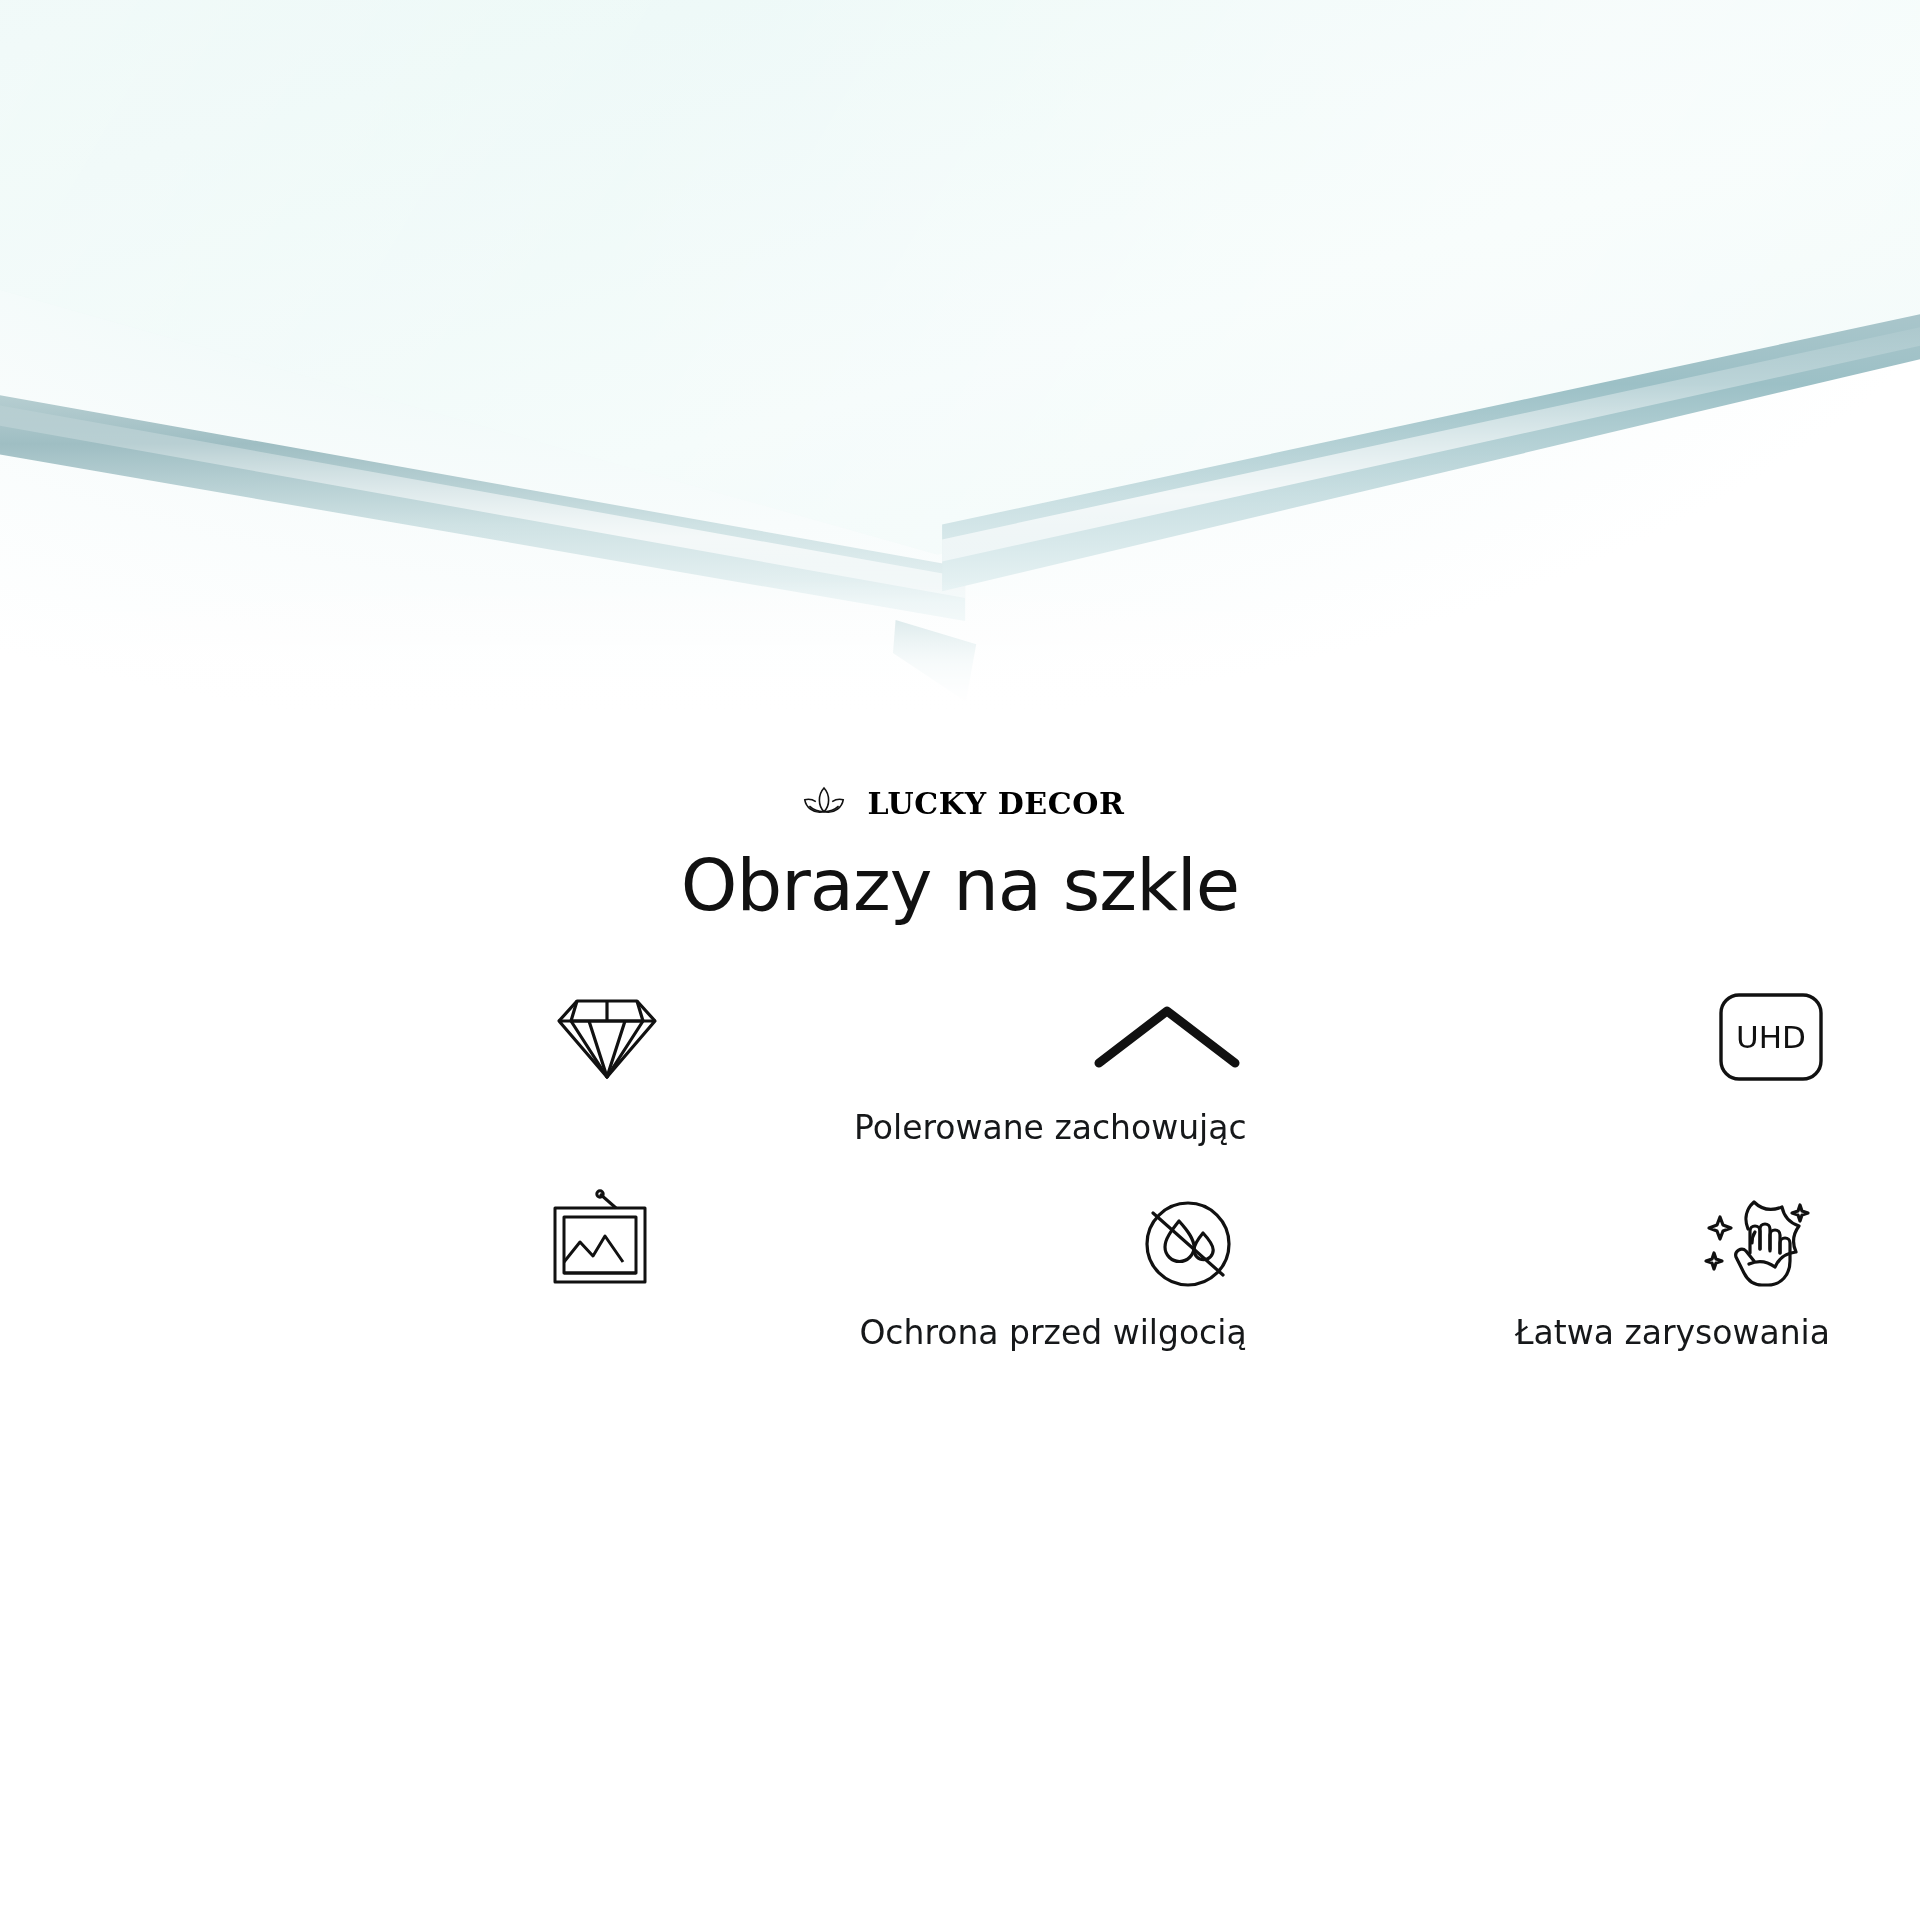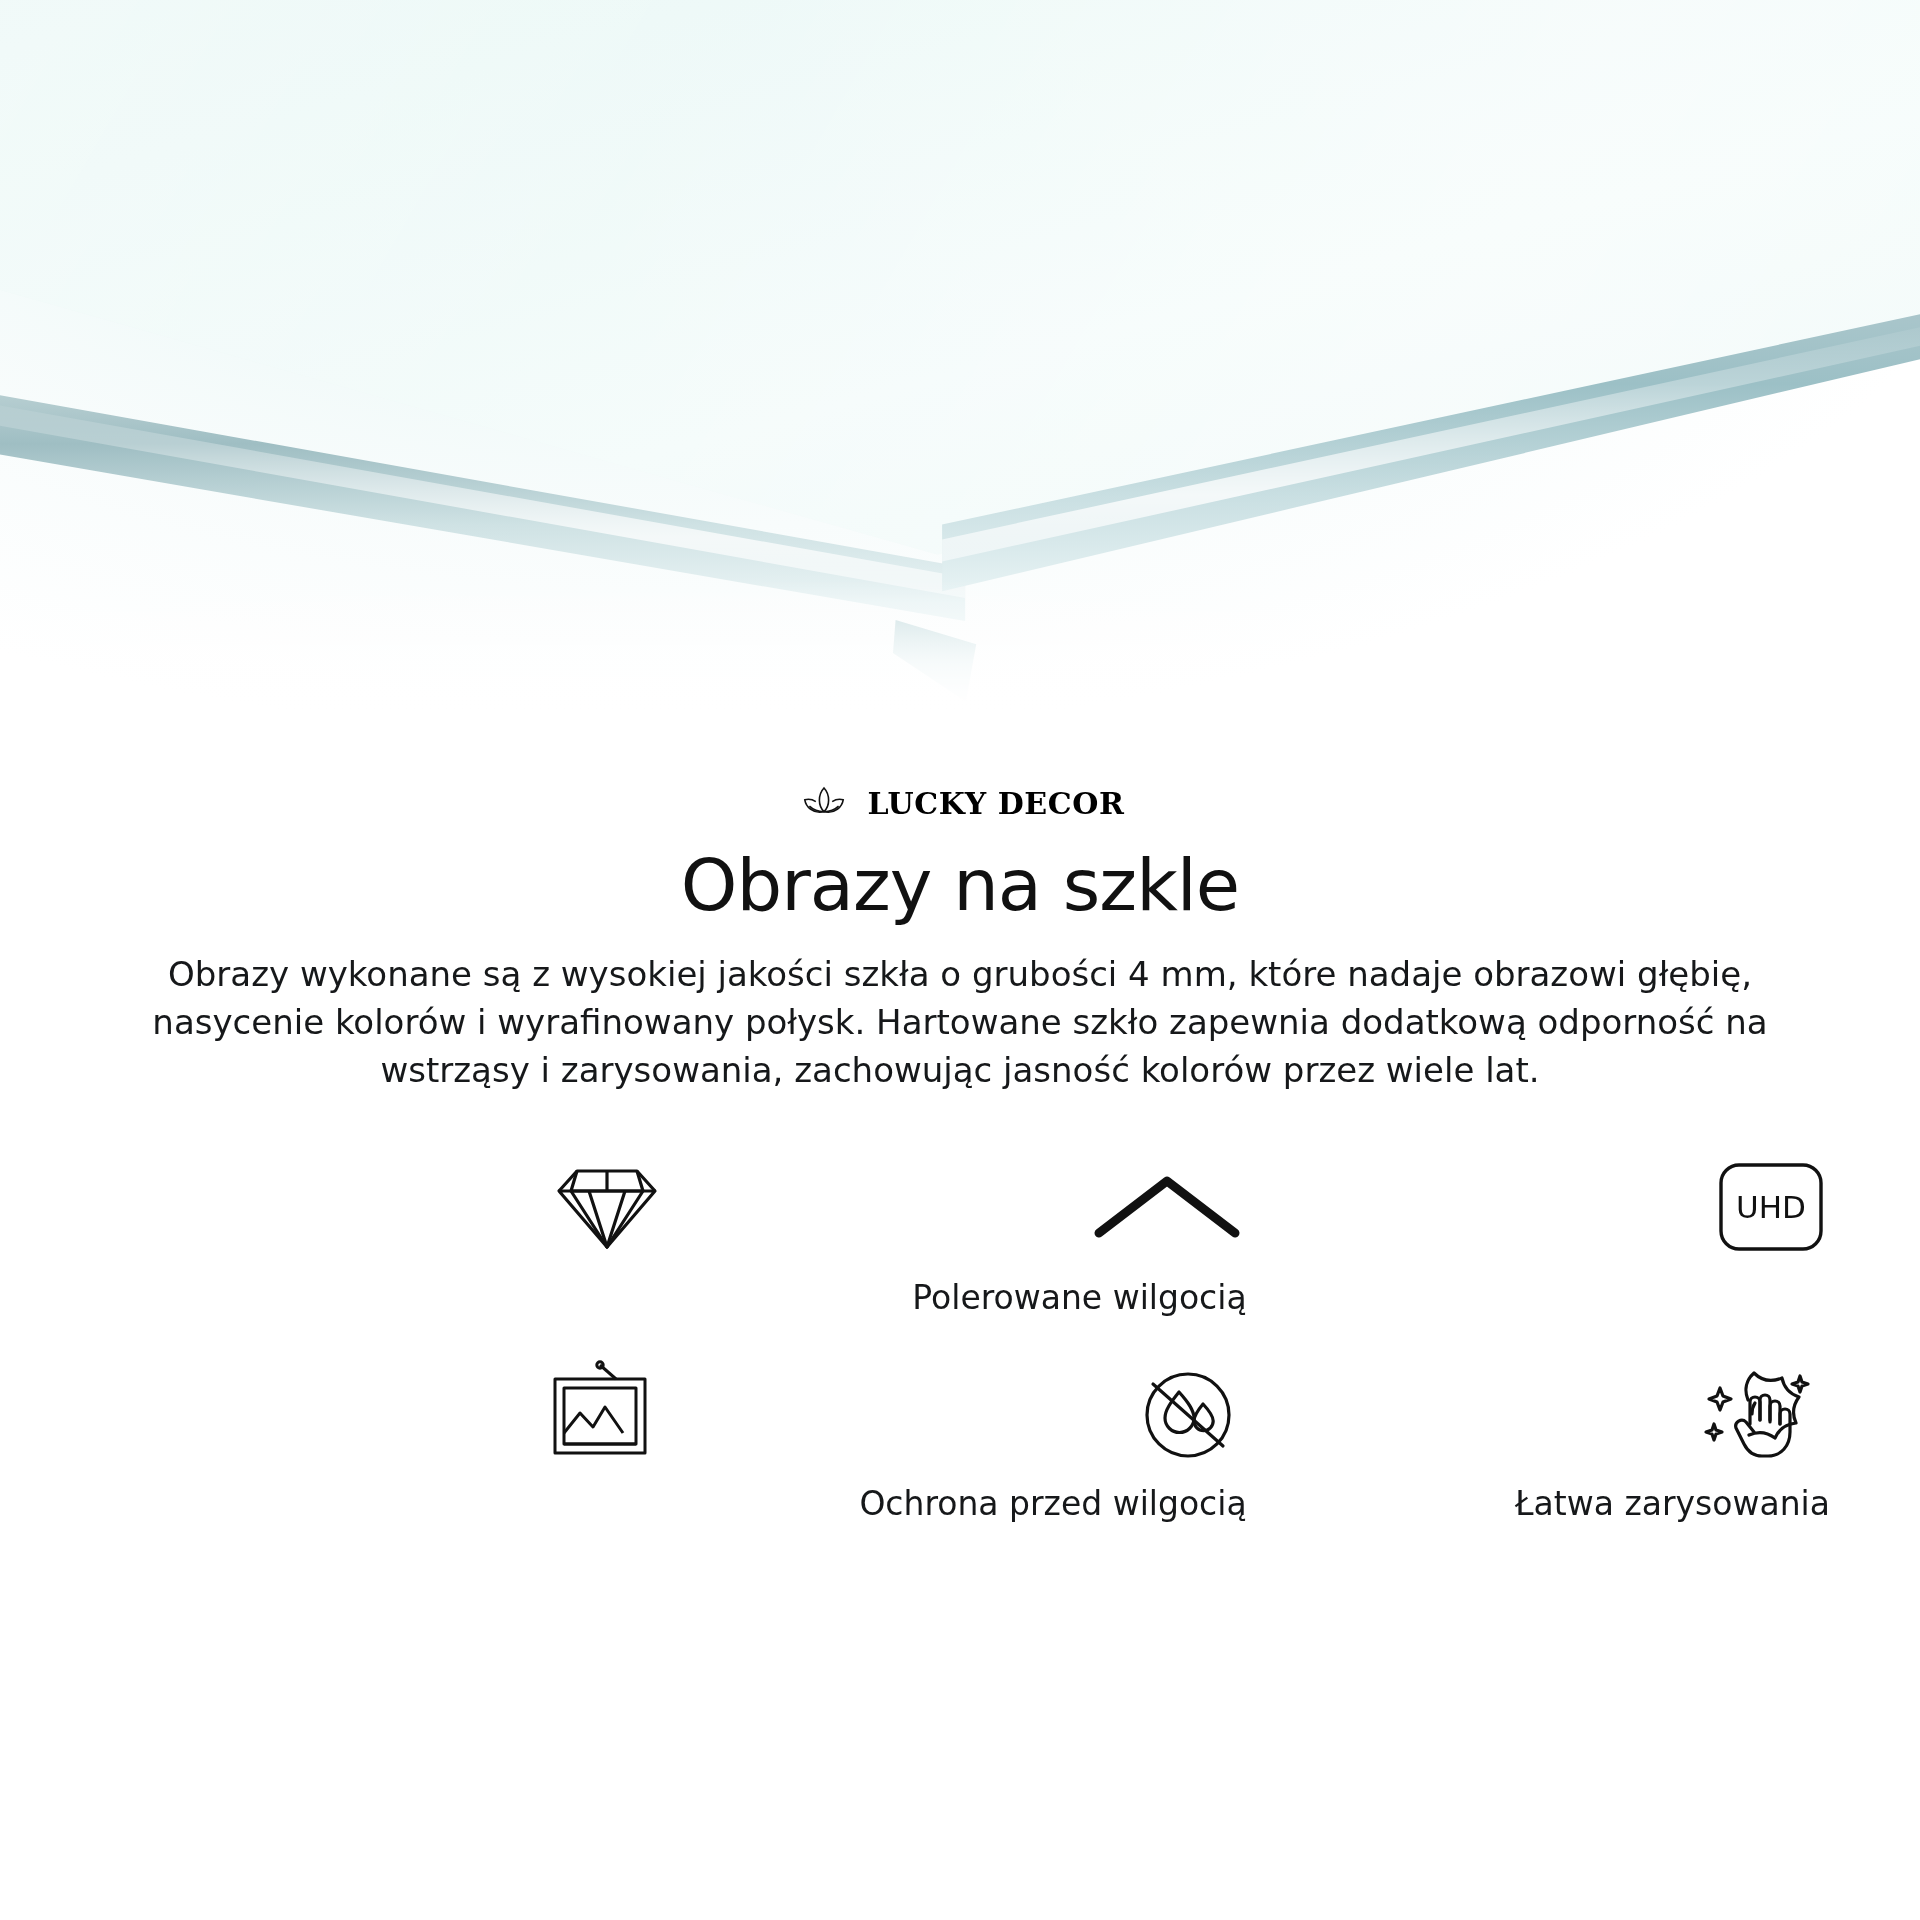--- a/index.html
+++ b/index.html
@@ -206,21 +206,20 @@
         <path d="M29 31.6c4.6 1.2 9.6.4 13.6-2.6 3.2-2.4 5-5.6 5.6-9.2-3.8-1-7.6-.4-11 1.8"></path>
         <path d="M29 31.8c-5.6 0-10.8-2-14.6-5.6"></path>
         <path d="M29 31.8c5.6 0 10.8-2 14.6-5.6"></path>
       </svg>
     </span>
     <span class="brand-name">LUCKY DECOR</span>
   </div>
 
   <h1 class="title">Obrazy na szkle</h1>
 
-  <p class="desc">Obrazy wykonane są z wysokiej jakości szkła o grubości 4 mm, które nadaje obrazowi głębię, nasycenie kolorów i wyrafinowany połysk. Hartowane szkło zapewnia dodatkową odporność na wstrząsy i zarysowania, zachowując jasność kolorów przez wiele lat.</p>
 
   <div class="features">
 
     <div class="feature">
       <div class="feature-icon">
         <svg width="112" height="92" viewBox="0 0 112 92" fill="none" stroke="#111" stroke-width="3.2" stroke-linejoin="round">
           <path d="M8 30h96L56 86 8 30z"></path>
           <path d="M8 30l18-20h60l18 20"></path>
           <path d="M26 10l-6 20 36 56 36-56-6-20"></path>
           <path d="M20 30h72"></path>
@@ -229,21 +228,21 @@
         </svg>
       </div>
     </div>
 
     <div class="feature">
       <div class="feature-icon">
         <svg width="160" height="80" viewBox="0 0 160 80" fill="none" stroke="#111" stroke-width="9" stroke-linecap="round" stroke-linejoin="round">
           <path d="M12 66L80 14l68 52"></path>
         </svg>
       </div>
-      <div class="feature-label">Polerowane wilgocią</div>
+      <div class="feature-label">Polerowane zachowując</div>
     </div>
 
     <div class="feature">
       <div class="feature-icon">
         <svg width="118" height="100" viewBox="0 0 118 100" fill="none">
           <rect x="9" y="8" width="100" height="84" rx="18" stroke="#111" stroke-width="3.4"></rect>
           <text x="59" y="61" text-anchor="middle" font-family="DejaVu Sans, sans-serif" font-size="31" fill="#111">UHD</text>
         </svg>
       </div>
     </div>

